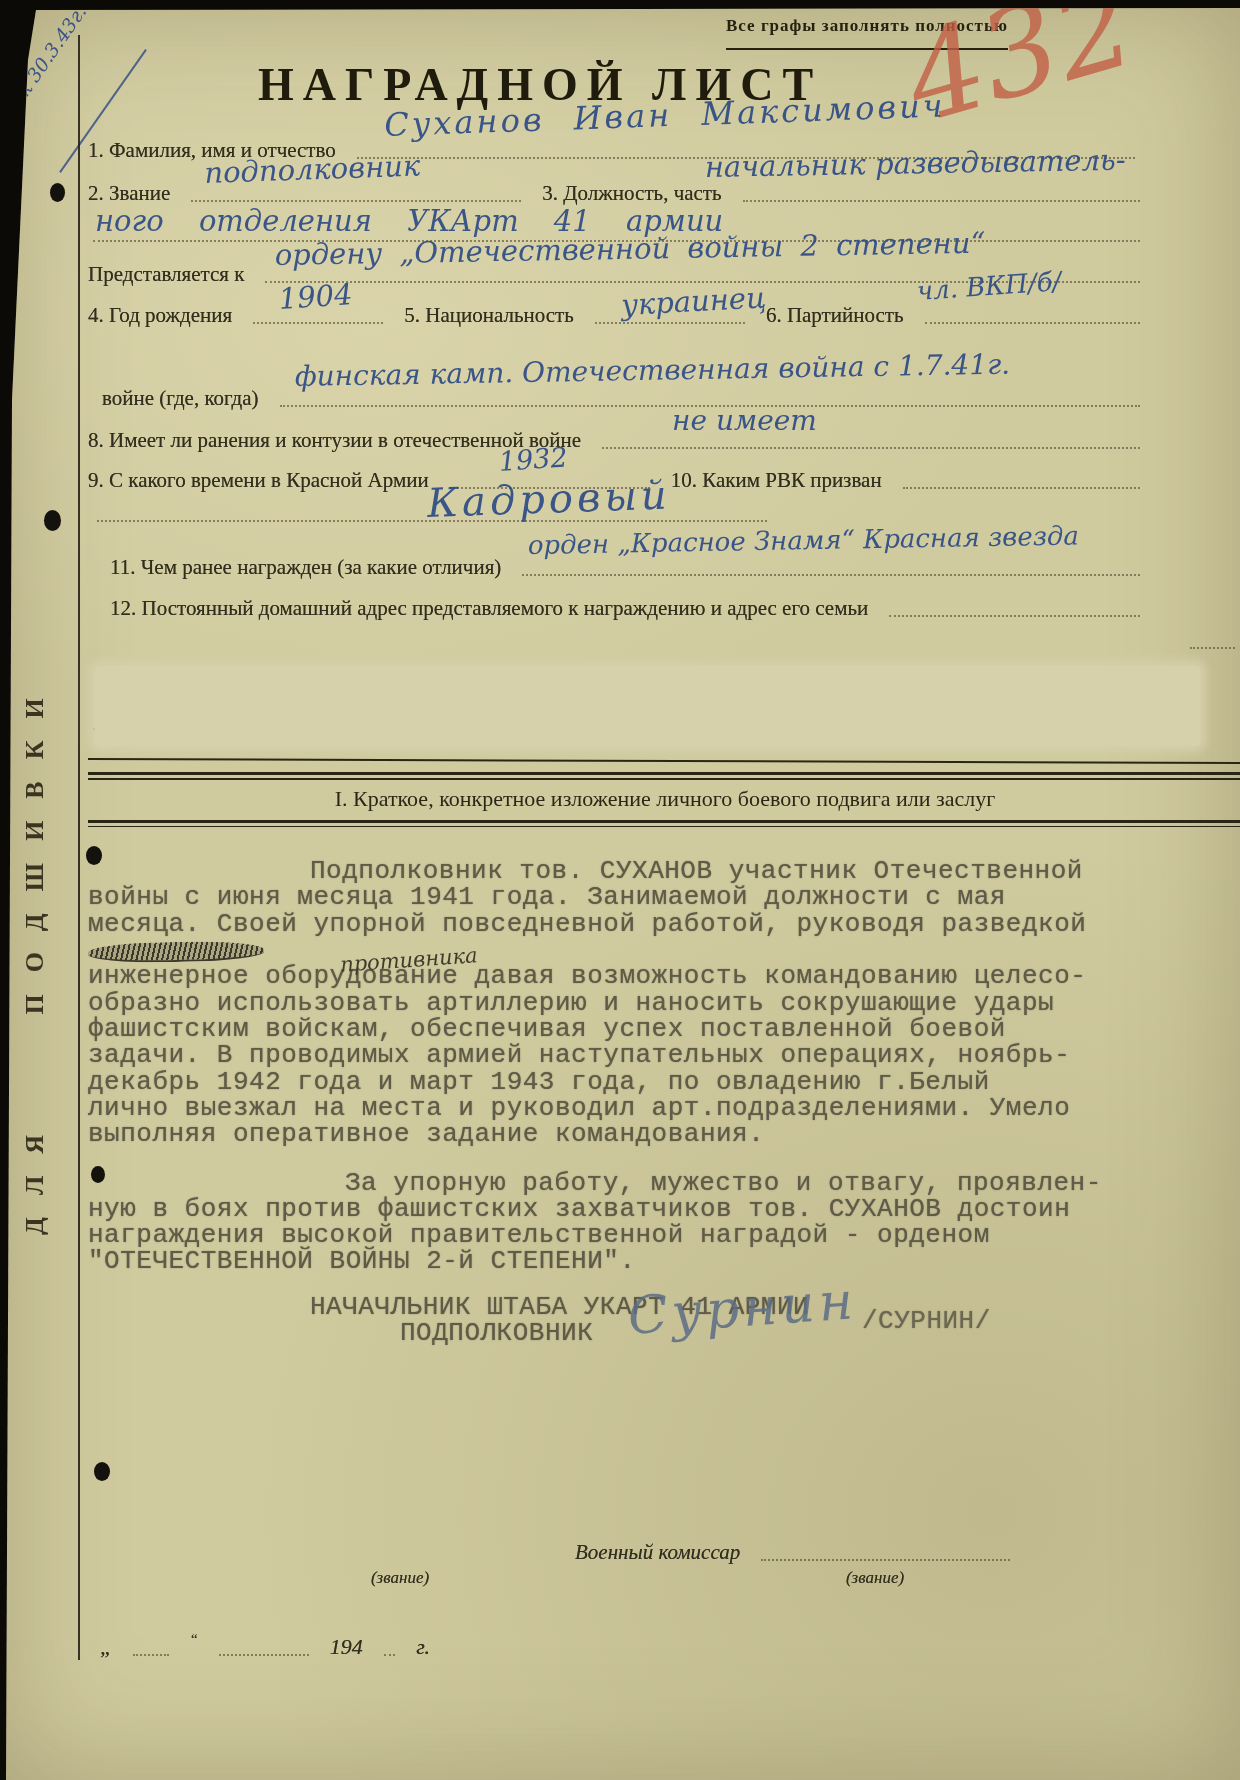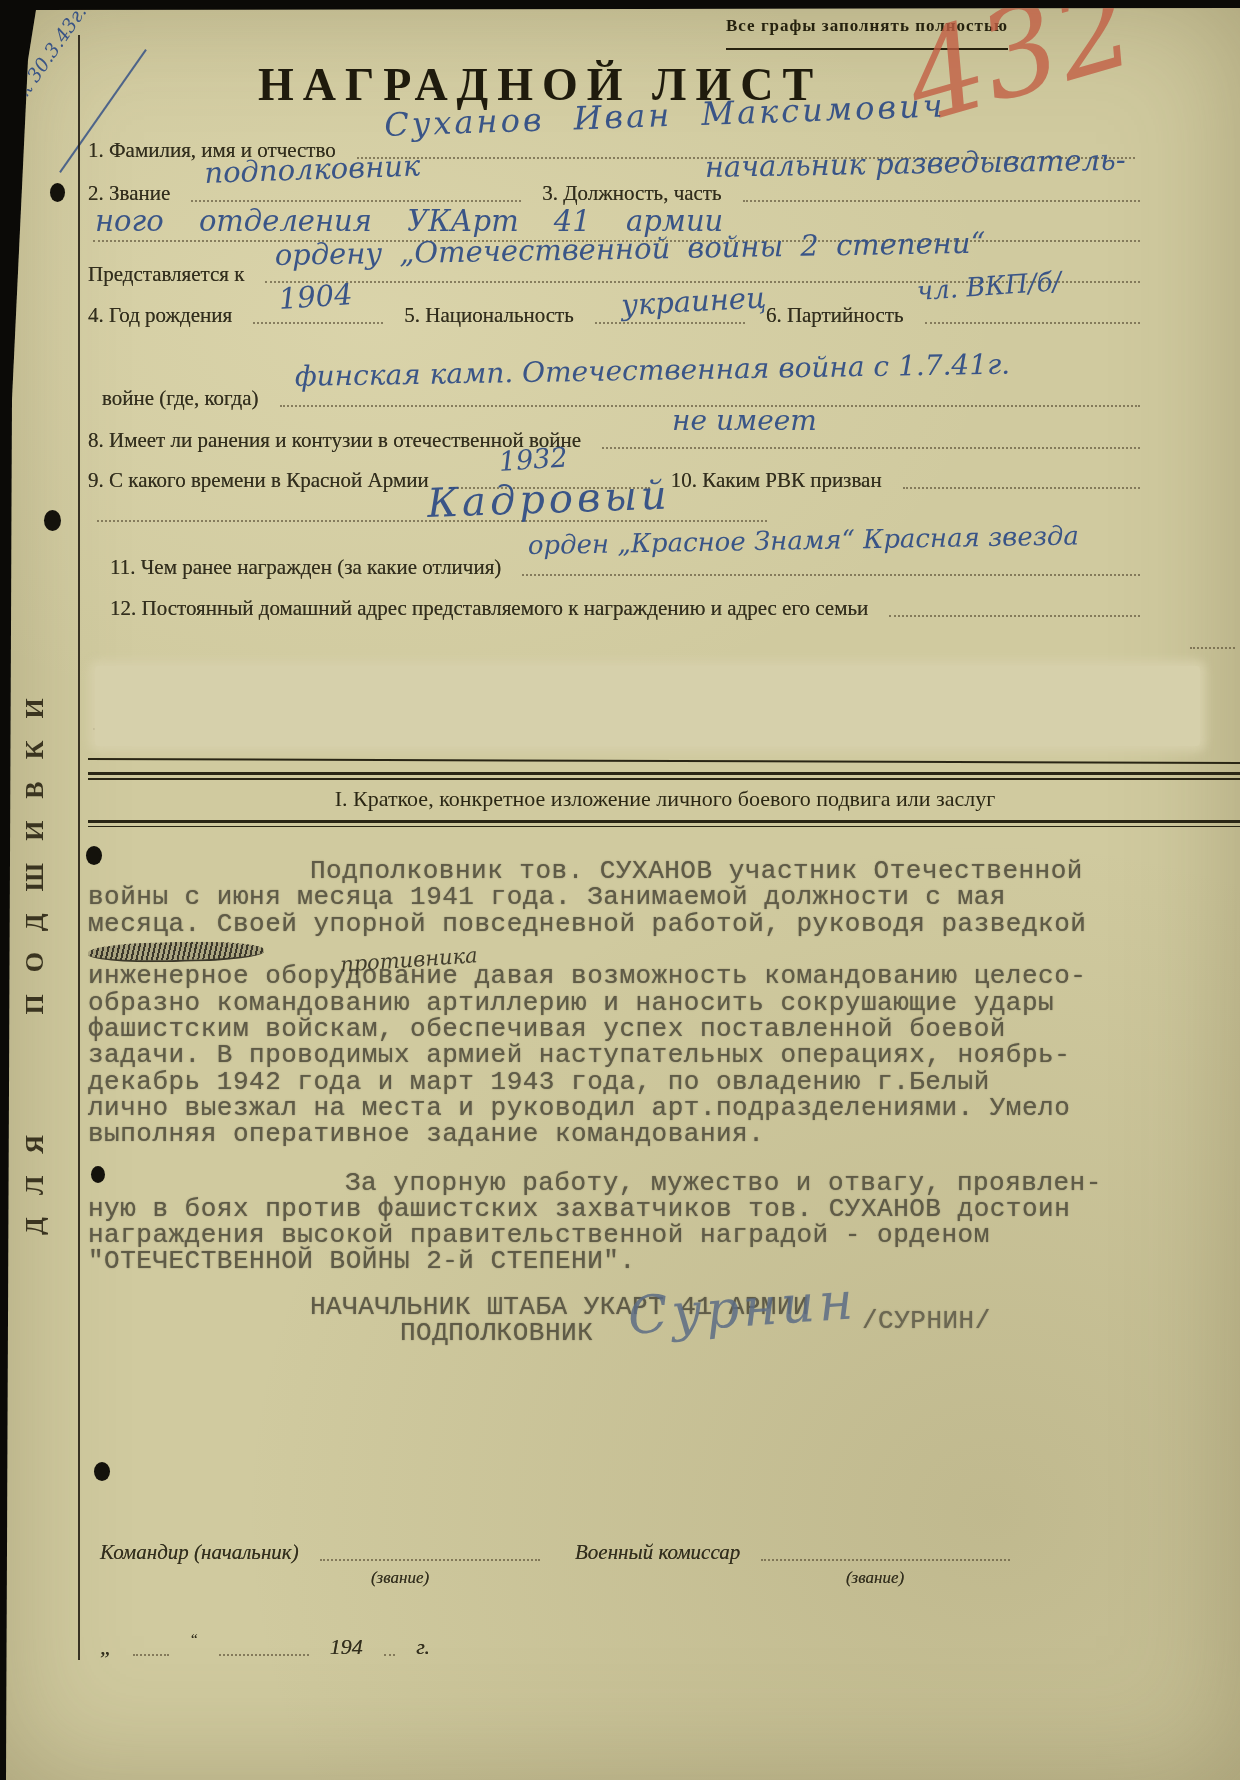--- a/index.html
+++ b/index.html
@@ -211,40 +211,36 @@
     <div class="abs" id="sec-head">I. Краткое, конкретное изложение личного боевого подвига или заслуг</div>
     <div class="rule" id="ruleC1"></div>
     <div class="rule" id="ruleC2"></div>
 
     <div class="typed bl" id="l0">Подполковник тов. СУХАНОВ участник Отечественной</div>
     <div class="typed bl" id="l1">войны с июня месяца 1941 года. Занимаемой должности с мая</div>
     <div class="typed bl" id="l2">месяца. Своей упорной повседневной работой, руководя разведкой</div>
     <div class="abs" id="scribble"></div>
     <div class="abs" id="insertion">противника</div>
     <div class="typed bl" id="l4">инженерное оборудование давая возможность командованию целесо-</div>
-    <div class="typed bl" id="l5">образно командованию артиллерию и наносить сокрушающие удары</div>
+    <div class="typed bl" id="l5">образно использовать артиллерию и наносить сокрушающие удары</div>
     <div class="typed bl" id="l6">фашистским войскам, обеспечивая успех поставленной боевой</div>
     <div class="typed bl" id="l7">задачи. В проводимых армией наступательных операциях, ноябрь-</div>
     <div class="typed bl" id="l8">декабрь 1942 года и март 1943 года, по овладению г.Белый</div>
     <div class="typed bl" id="l9">лично выезжал на места и руководил арт.подразделениями. Умело</div>
     <div class="typed bl" id="l10">выполняя оперативное задание командования.</div>
     <div class="typed bl" id="l11">За упорную работу, мужество и отвагу, проявлен-</div>
     <div class="typed bl" id="l12">ную в боях против фашистских захватчиков тов. СУХАНОВ достоин</div>
     <div class="typed bl" id="l13">награждения высокой правительственной наградой - орденом</div>
     <div class="typed bl" id="l14">"ОТЕЧЕСТВЕННОЙ ВОЙНЫ 2-й СТЕПЕНИ".</div>
 
     <div class="typed" id="sig1">НАЧАЧЛЬНИК ШТАБА УКАРТ 41 АРМИИ</div>
     <div class="typed" id="sig2">ПОДПОЛКОВНИК</div>
     <div class="hw" id="sig-hw">Сурнин</div>
     <div class="typed" id="sig-typed">/СУРНИН/</div>
 
-    <div class="row label it" id="row-cmd">
-      <span>Командир (начальник)</span>
-      <span class="lead grow"></span>
-    </div>
     <div class="abs label it" id="cmd-rank">(звание)</div>
     <div class="row label it" id="row-com">
       <span>Военный комиссар</span>
       <span class="lead grow"></span>
     </div>
     <div class="abs label it" id="com-rank">(звание)</div>
 
     <div class="row label it" id="row-date">
       <span>„</span>
       <span class="lead w55"></span>

